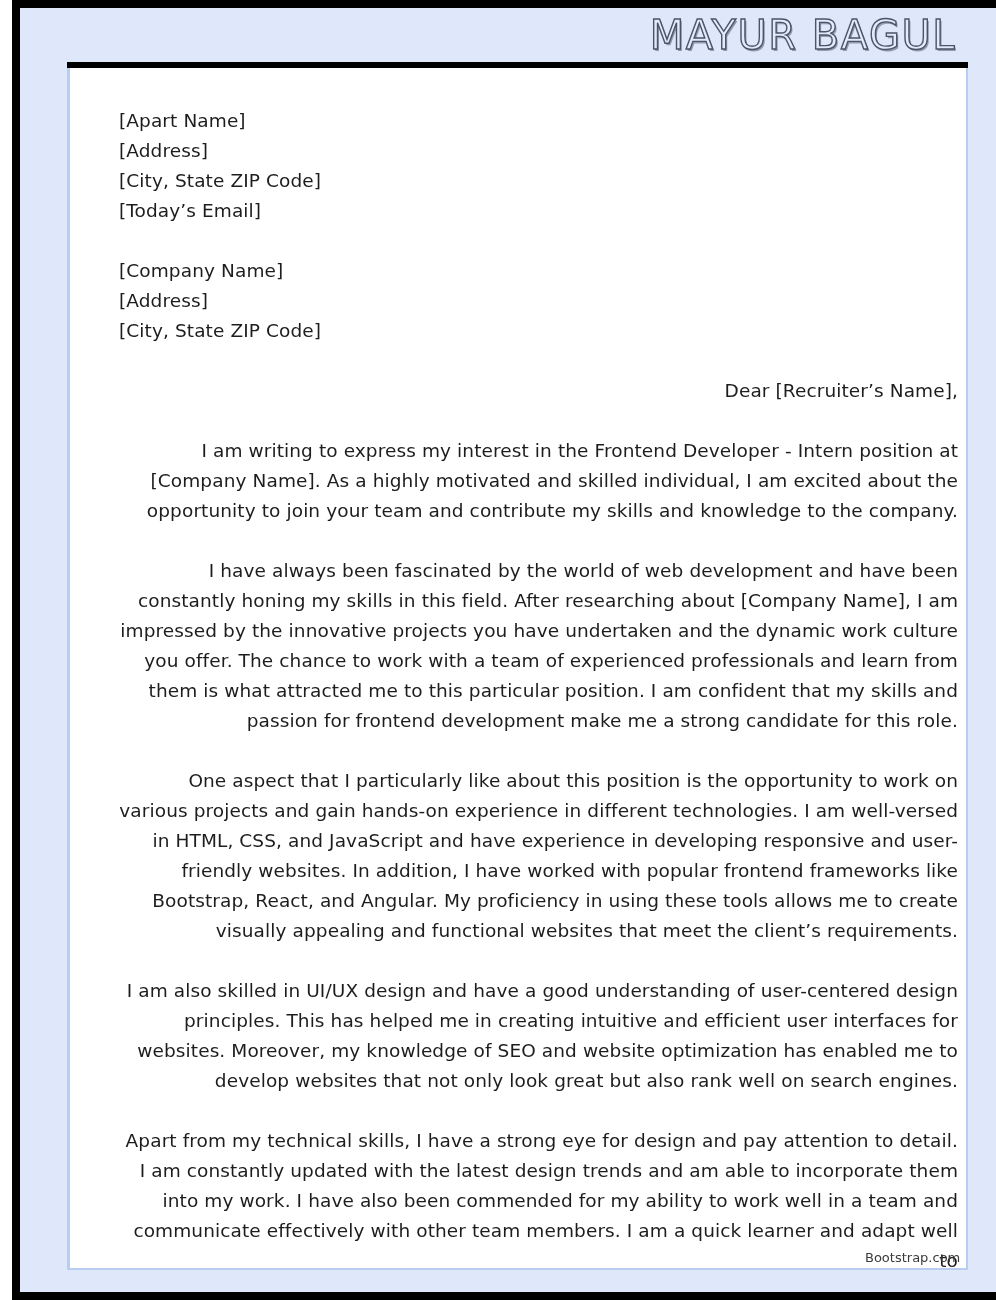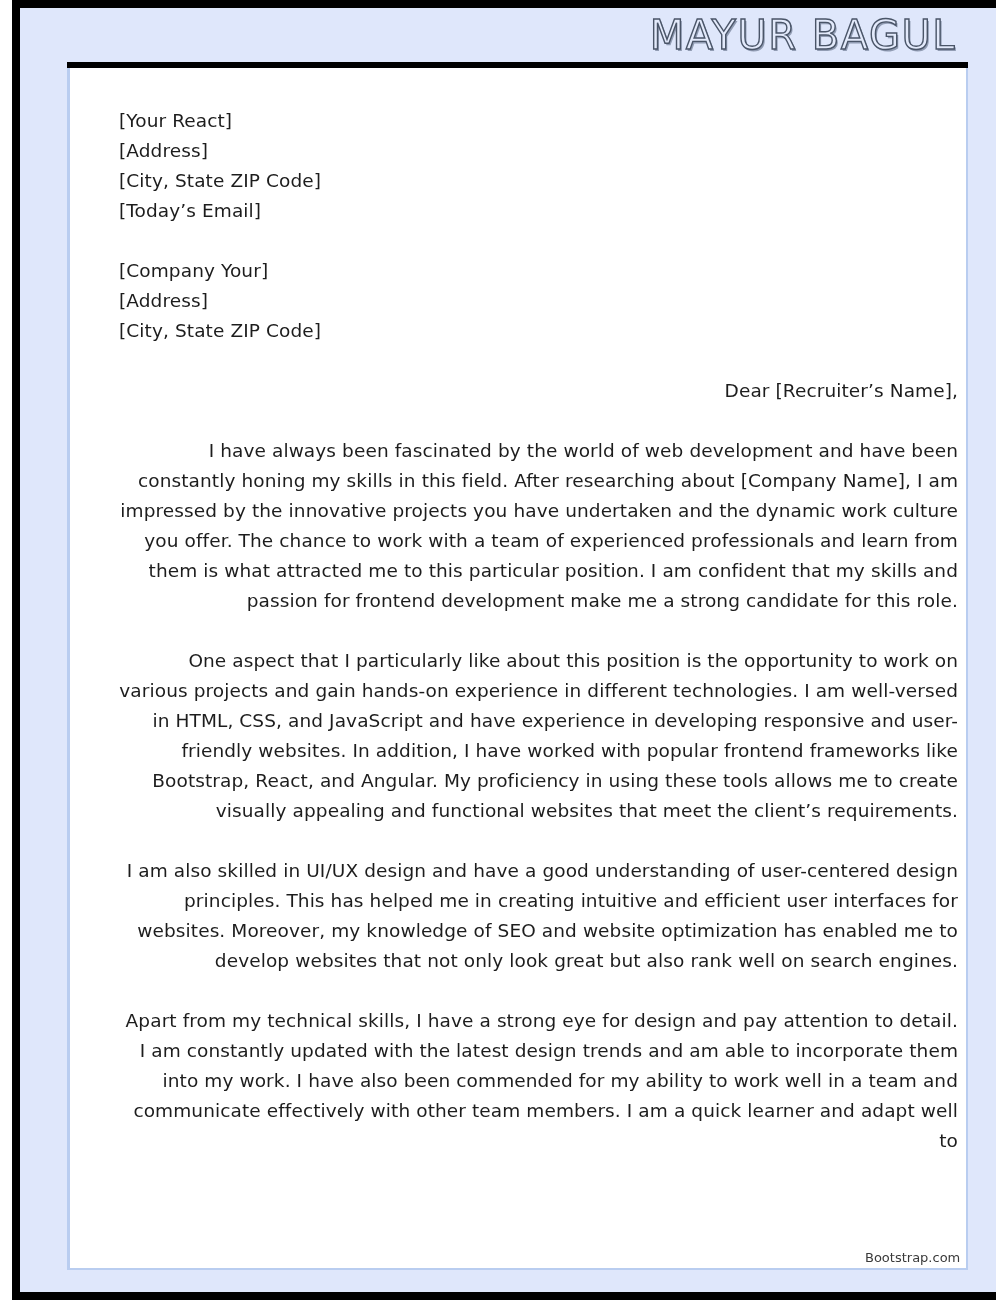--- a/index.html
+++ b/index.html
@@ -124,34 +124,35 @@
     <div class="header-name">MAYUR BAGUL</div>
   </div>
 
   <div class="header-rule"></div>
 
   <div class="doc-sheet"></div>
 
   <div class="letter-body">
 
     <div class="block">
-      <div class="addr-line">[Your React]</div>
+      <div class="addr-line">[Apart Name]</div>
       <div class="addr-line">[Address]</div>
       <div class="addr-line">[City, State ZIP Code]</div>
       <div class="addr-line">[Today’s Email]</div>
     </div>
 
     <div class="block">
-      <div class="addr-line">[Company Your]</div>
+      <div class="addr-line">[Company Name]</div>
       <div class="addr-line">[Address]</div>
       <div class="addr-line">[City, State ZIP Code]</div>
     </div>
 
     <p class="para">Dear [Recruiter’s Name],</p>
 
+    <p class="para">I am writing to express my interest in the Frontend Developer - Intern position at [Company Name]. As a highly motivated and skilled individual, I am excited about the opportunity to join your team and contribute my skills and knowledge to the company.</p>
     <p class="para">I have always been fascinated by the world of web development and have been constantly honing my skills in this field. After researching about [Company Name], I am impressed by the innovative projects you have undertaken and the dynamic work culture you offer. The chance to work with a team of experienced professionals and learn from them is what attracted me to this particular position. I am confident that my skills and passion for frontend development make me a strong candidate for this role.</p>
     <p class="para">One aspect that I particularly like about this position is the opportunity to work on various projects and gain hands-on experience in different technologies. I am well-versed in HTML, CSS, and JavaScript and have experience in developing responsive and user-friendly websites. In addition, I have worked with popular frontend frameworks like Bootstrap, React, and Angular. My proficiency in using these tools allows me to create visually appealing and functional websites that meet the client’s requirements.</p>
     <p class="para">I am also skilled in UI/UX design and have a good understanding of user-centered design principles. This has helped me in creating intuitive and efficient user interfaces for websites. Moreover, my knowledge of SEO and website optimization has enabled me to develop websites that not only look great but also rank well on search engines.</p>
     <p class="para">Apart from my technical skills, I have a strong eye for design and pay attention to detail. I am constantly updated with the latest design trends and am able to incorporate them into my work. I have also been commended for my ability to work well in a team and communicate effectively with other team members. I am a quick learner and adapt well to</p>
 
   </div>
 
   <div class="watermark">Bootstrap.com</div>
 
 </div>

